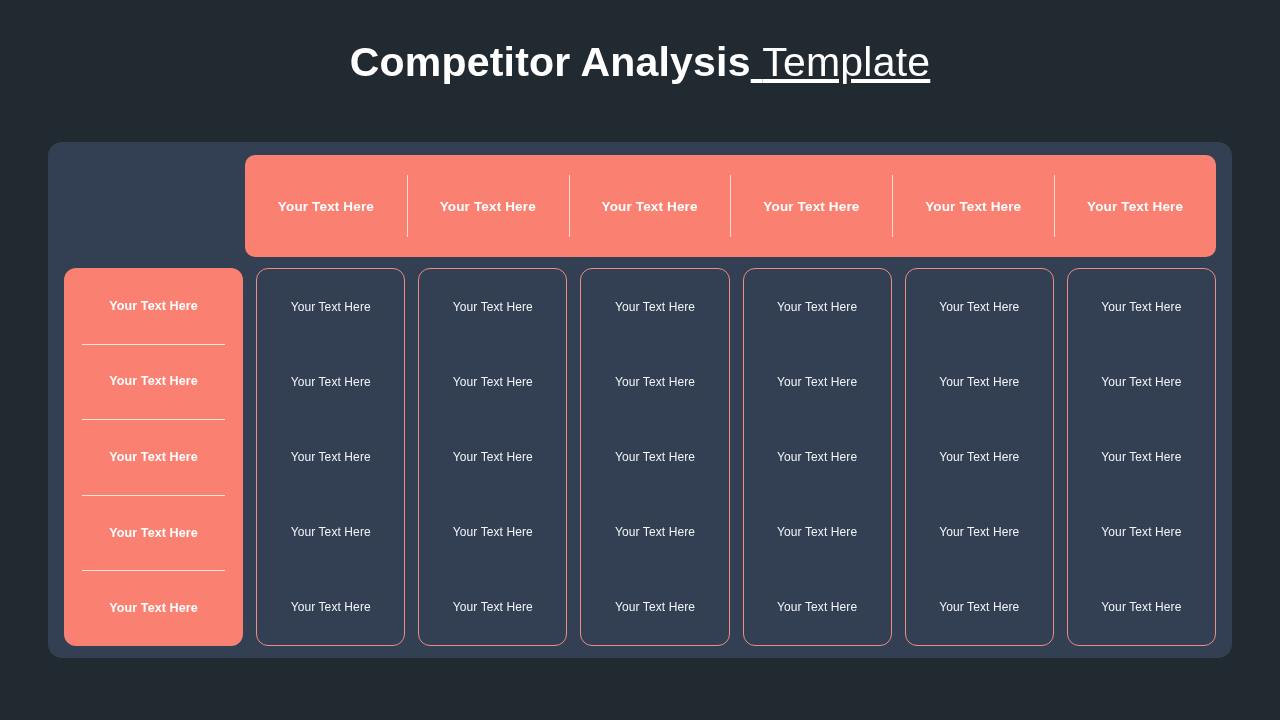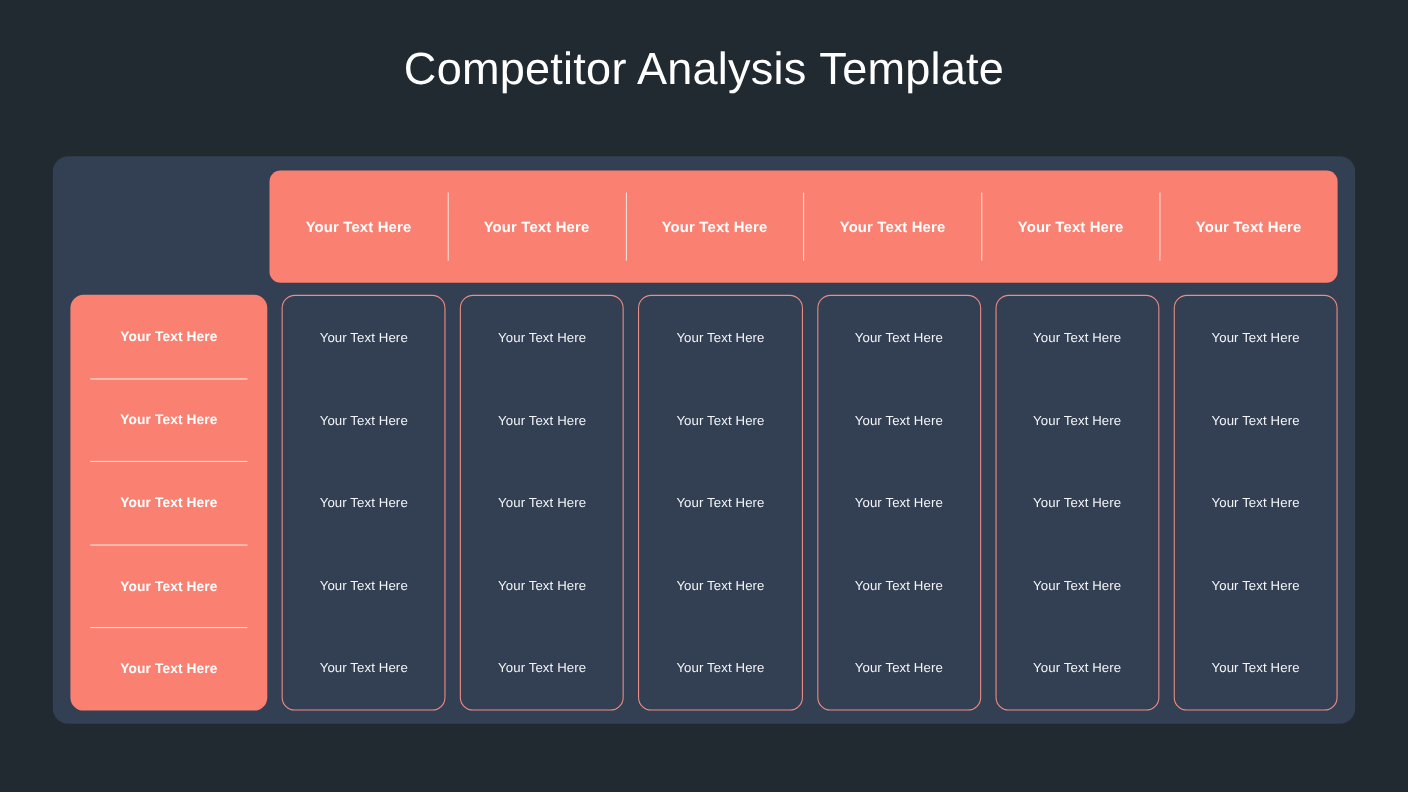--- a/index.html
+++ b/index.html
@@ -27,22 +27,22 @@
     width: 1280px;
     text-align: center;
   }
   .title {
     font-size: 41px;
     line-height: 52px;
     color: #FFFFFF;
     letter-spacing: 0.2px;
     white-space: nowrap;
   }
-  .title .t-bold { font-weight: 400; text-align: right; }
-  .title .t-light { font-weight: 400; }
+  .title .t-bold { font-weight: 700; text-align: right; }
+  .title .t-light { font-weight: 400; text-decoration: underline; }
 
   
   .panel {
     position: absolute;
     left: 48px;
     top: 142px;
     width: 1184px;
     height: 516px;
     background: #333F52;
     border-radius: 14px;

